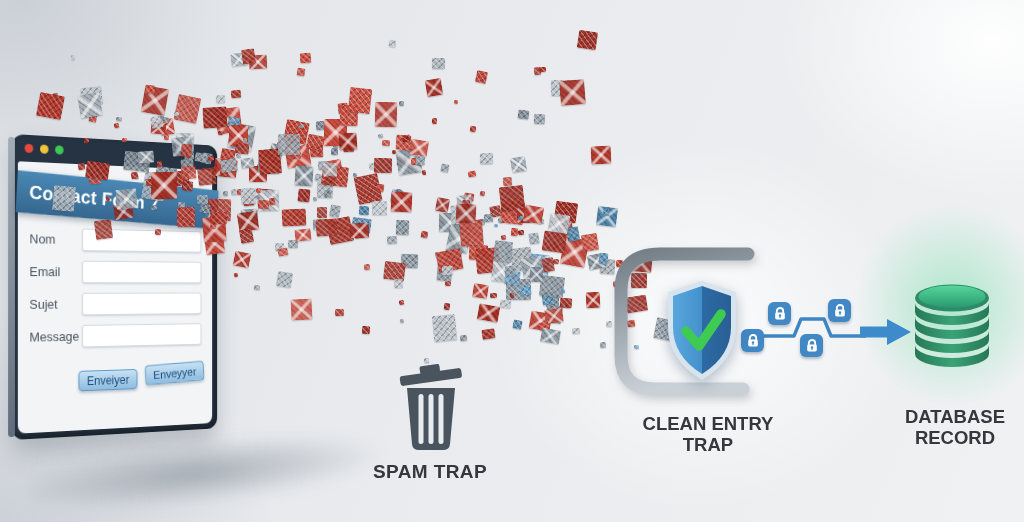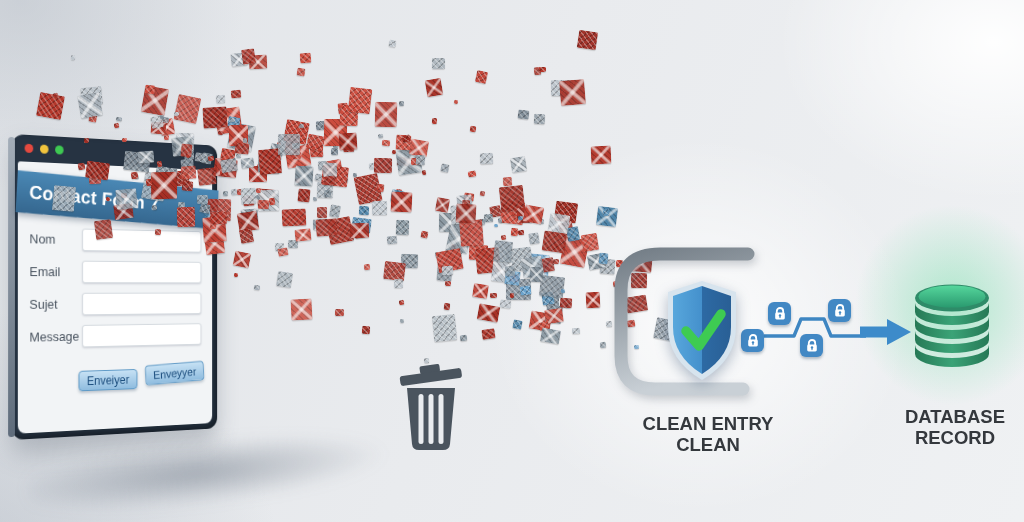--- a/index.html
+++ b/index.html
@@ -428,20 +428,21 @@
   <svg class="abs" style="left:393px;top:364px;width:76px;height:90px;z-index:2" viewBox="0 0 76 90">
     <g fill="#4a545e" transform="rotate(-8 38 14)">
       <rect x="28" y="1" width="20" height="8" rx="2"></rect>
       <rect x="7" y="8" width="62" height="10" rx="3"></rect>
     </g>
     <path d="M14 24 H62 L57 80 Q56.5 86 50 86 H26 Q19.5 86 19 80 Z" fill="#4a545e"></path>
     <rect x="25.5" y="30" width="5" height="50" rx="2.5" fill="#e9ecef"></rect>
     <rect x="35.5" y="30" width="5" height="50" rx="2.5" fill="#e9ecef"></rect>
     <rect x="45.5" y="30" width="5" height="50" rx="2.5" fill="#e9ecef"></rect>
   </svg>
+  <div class="spamtrap-cap caption">SPAM TRAP</div>
 
   <svg class="abs" style="left:598px;top:238px;width:170px;height:165px;z-index:4;filter:drop-shadow(2px 4px 4px rgba(90,100,112,.3))" viewBox="0 0 170 165">
     <defs>
       <linearGradient id="gategrad" x1="0" y1="0" x2="0.25" y2="1">
         <stop offset="0" stop-color="#747e87"></stop>
         <stop offset="1" stop-color="#c9d0d6"></stop>
       </linearGradient>
     </defs>
     <path d="M150 16 H62 Q23 16 23 52 V118 Q23 151 57 151 H145" fill="none" stroke="url(#gategrad)" stroke-width="13" stroke-linecap="round" stroke-linejoin="round"></path>
   </svg>
@@ -455,21 +456,21 @@
         <stop offset="1" stop-color="#295f95"></stop>
       </linearGradient>
     </defs>
     <path d="M40 2 L74 13 V48 Q74 81 40 101 Q6 81 6 48 V13 Z" fill="#d7e4ee"></path>
     <path d="M40 7 L69 17 V48 Q69 77 40 95 Q11 77 11 48 V17 Z" fill="url(#shieldgrad)"></path>
     <path d="M24 52 L37 67 L59 35" fill="none" stroke="#3ecb52" stroke-width="9.5" stroke-linecap="round" stroke-linejoin="round"></path>
   </svg>
 
   <div class="gate-cap caption">
     <div class="cap-line">CLEAN ENTRY</div>
-    <div class="cap-line">CLEAN</div>
+    <div class="cap-line">TRAP</div>
   </div>
 
   <svg class="abs" style="left:740px;top:298px;width:132px;height:58px;z-index:4" viewBox="0 0 132 58">
     <polyline points="24,38 54,38 61,21 84,21 91,38 126,38" fill="none" style="stroke:var(--chain-blue,#3e86c2)" stroke-width="3.4" stroke-linejoin="round"></polyline>
   </svg>
 
   <div class="lock" style="left:741px;top:329px">
     <svg width="16" height="16" viewBox="0 0 16 16">
         <path d="M4.8 7V5.2a3.2 3.2 0 0 1 6.4 0V7" fill="none" stroke="#fff" stroke-width="1.8"></path>
         <rect x="3.2" y="6.6" width="9.6" height="6.8" rx="1.4" fill="#fff"></rect>

